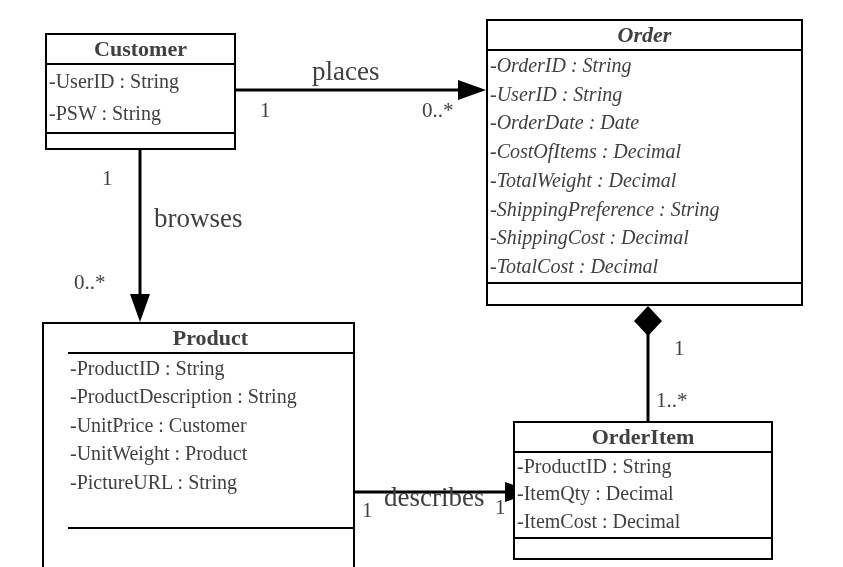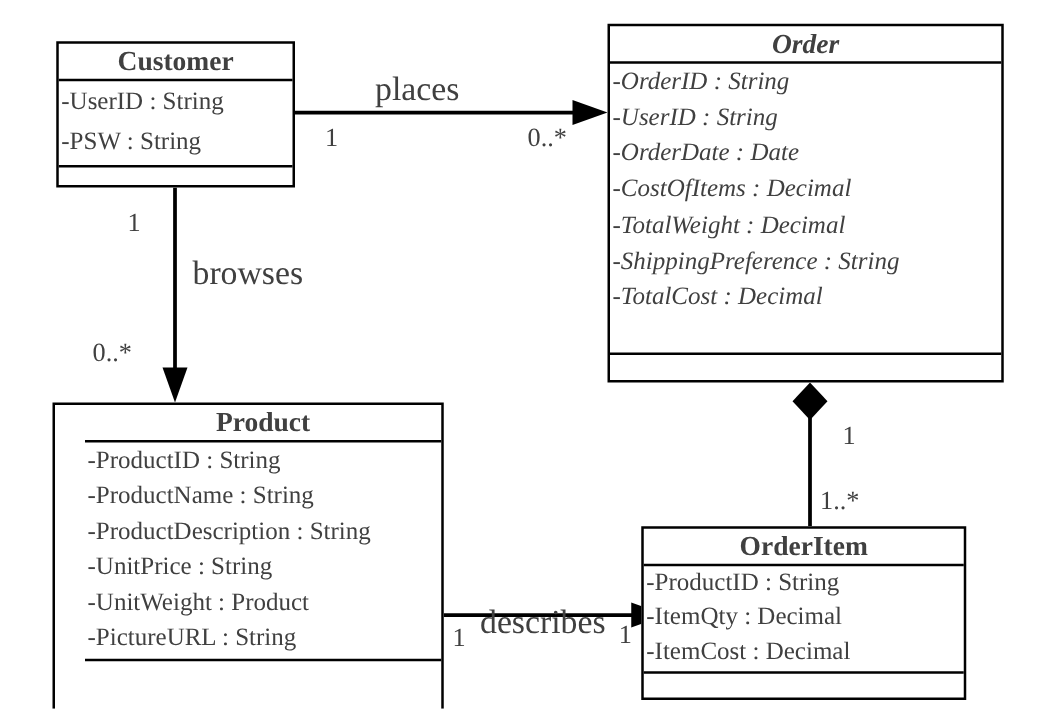--- a/index.html
+++ b/index.html
@@ -62,49 +62,49 @@
 
   <div class="uml-class" id="cls-order" style="left:486px; top:19px; width:317px; height:287px;font-style:italic;">
     <div class="uml-title">Order</div>
     <div class="uml-attrs" style="height:231px;">
       <div class="uml-row">-OrderID : String</div>
       <div class="uml-row">-UserID : String</div>
       <div class="uml-row">-OrderDate : Date</div>
       <div class="uml-row">-CostOfItems : Decimal</div>
       <div class="uml-row">-TotalWeight : Decimal</div>
       <div class="uml-row">-ShippingPreference : String</div>
+      <div class="uml-row">-ShippingCost : Decimal</div>
       <div class="uml-row">-TotalCost : Decimal</div>
     </div>
     <div class="uml-empty"></div>
   </div>
 
   <div class="uml-class" id="cls-product" style="left:42px; top:322px; width:313px; height:286px;padding-left:24px;">
     <div class="uml-title">Product</div>
     <div class="uml-attrs" style="height:173px;">
       <div class="uml-row">-ProductID : String</div>
-      <div class="uml-row">-ProductName : String</div>
       <div class="uml-row">-ProductDescription : String</div>
-      <div class="uml-row">-UnitPrice : String</div>
+      <div class="uml-row">-UnitPrice : Customer</div>
       <div class="uml-row">-UnitWeight : Product</div>
       <div class="uml-row">-PictureURL : String</div>
     </div>
     <div class="uml-empty"></div>
   </div>
 
   <div class="uml-class" id="cls-orderitem" style="left:513px; top:421px; width:260px; height:139px;">
     <div class="uml-title">OrderItem</div>
     <div class="uml-attrs" style="height:84px;">
       <div class="uml-row">-ProductID : String</div>
       <div class="uml-row">-ItemQty : Decimal</div>
       <div class="uml-row">-ItemCost : Decimal</div>
     </div>
     <div class="uml-empty"></div>
   </div>
 
-  <div class="rel-label" style="left:300px; top:58px;">places</div>
+  <div class="rel-label" style="left:312px; top:58px;">places</div>
   <div class="mult" style="left:260px; top:100px;">1</div>
   <div class="mult" style="left:422px; top:100px;">0..*</div>
 
   <div class="rel-label" style="left:154px; top:205px;">browses</div>
   <div class="mult" style="left:102px; top:168px;">1</div>
   <div class="mult" style="left:74px; top:272px;">0..*</div>
 
   <div class="rel-label" style="left:384px; top:456px;margin-top:28px;">describes</div>
   <div class="mult" style="left:362px; top:500px;">1</div>
   <div class="mult" style="left:495px; top:497px;">1</div>

